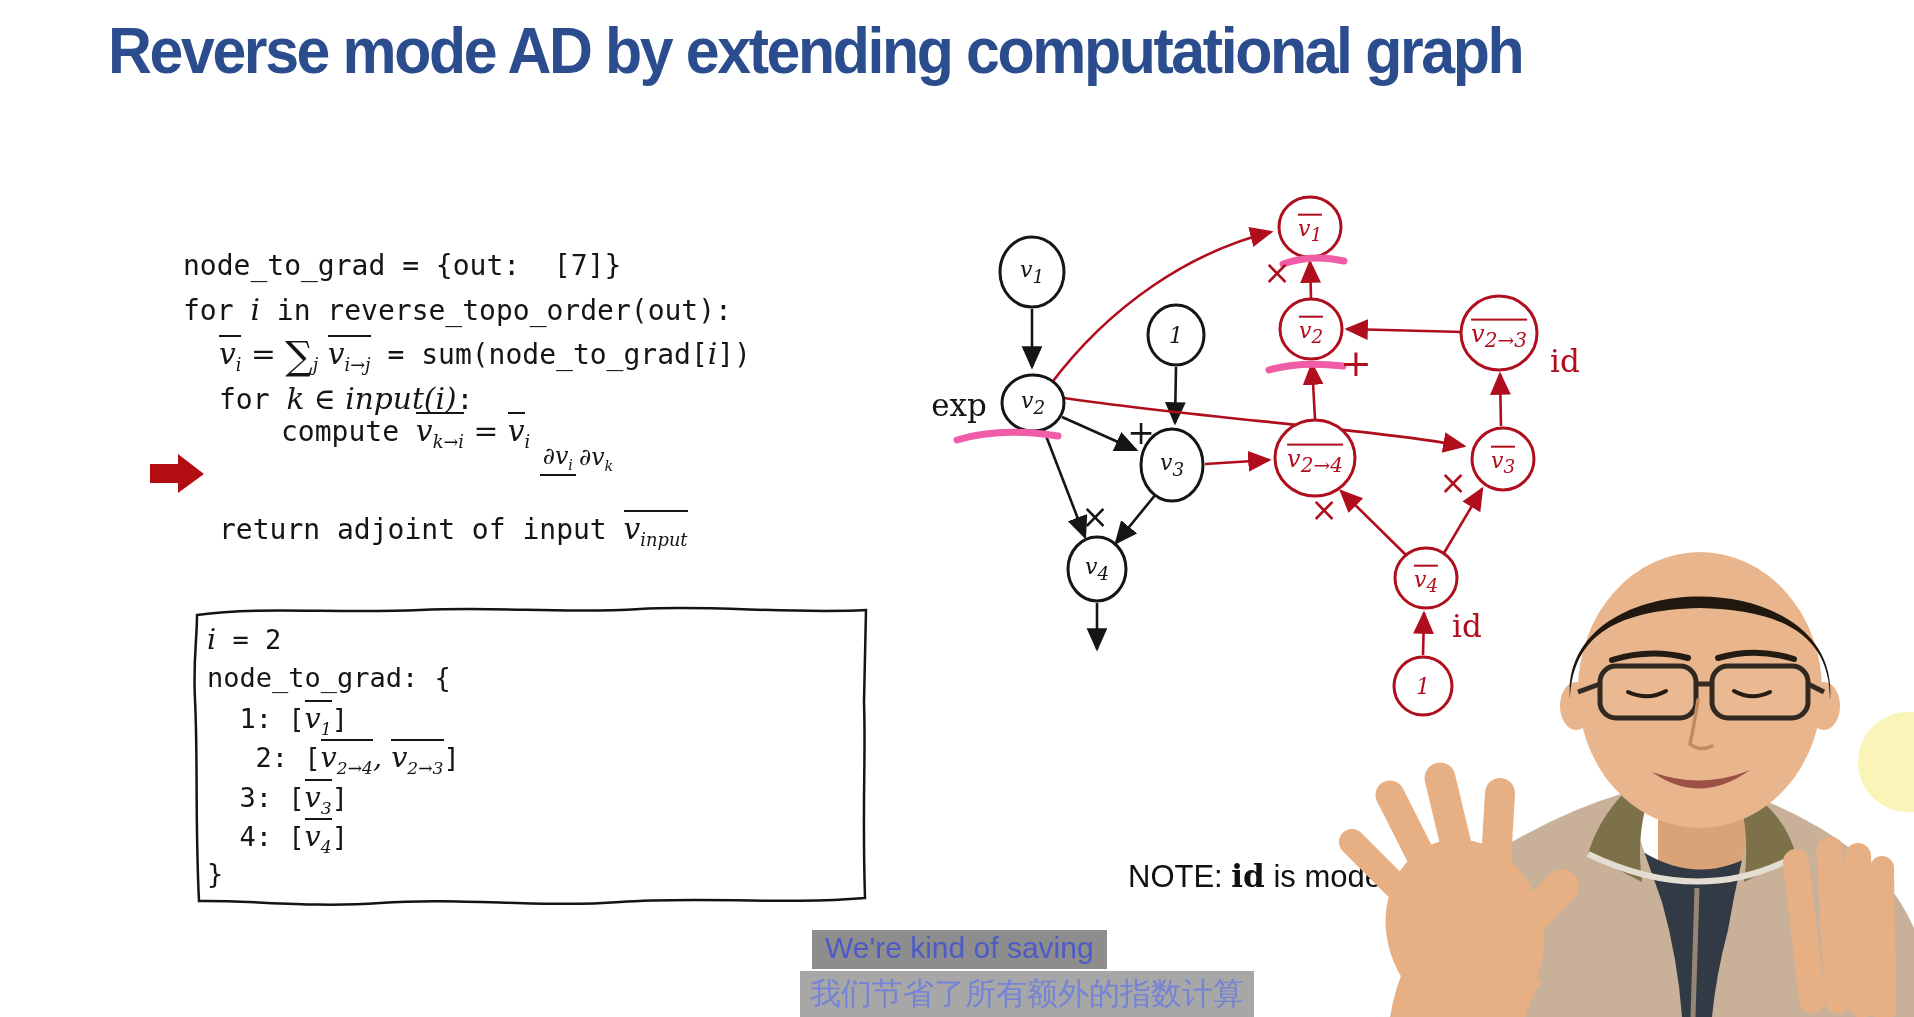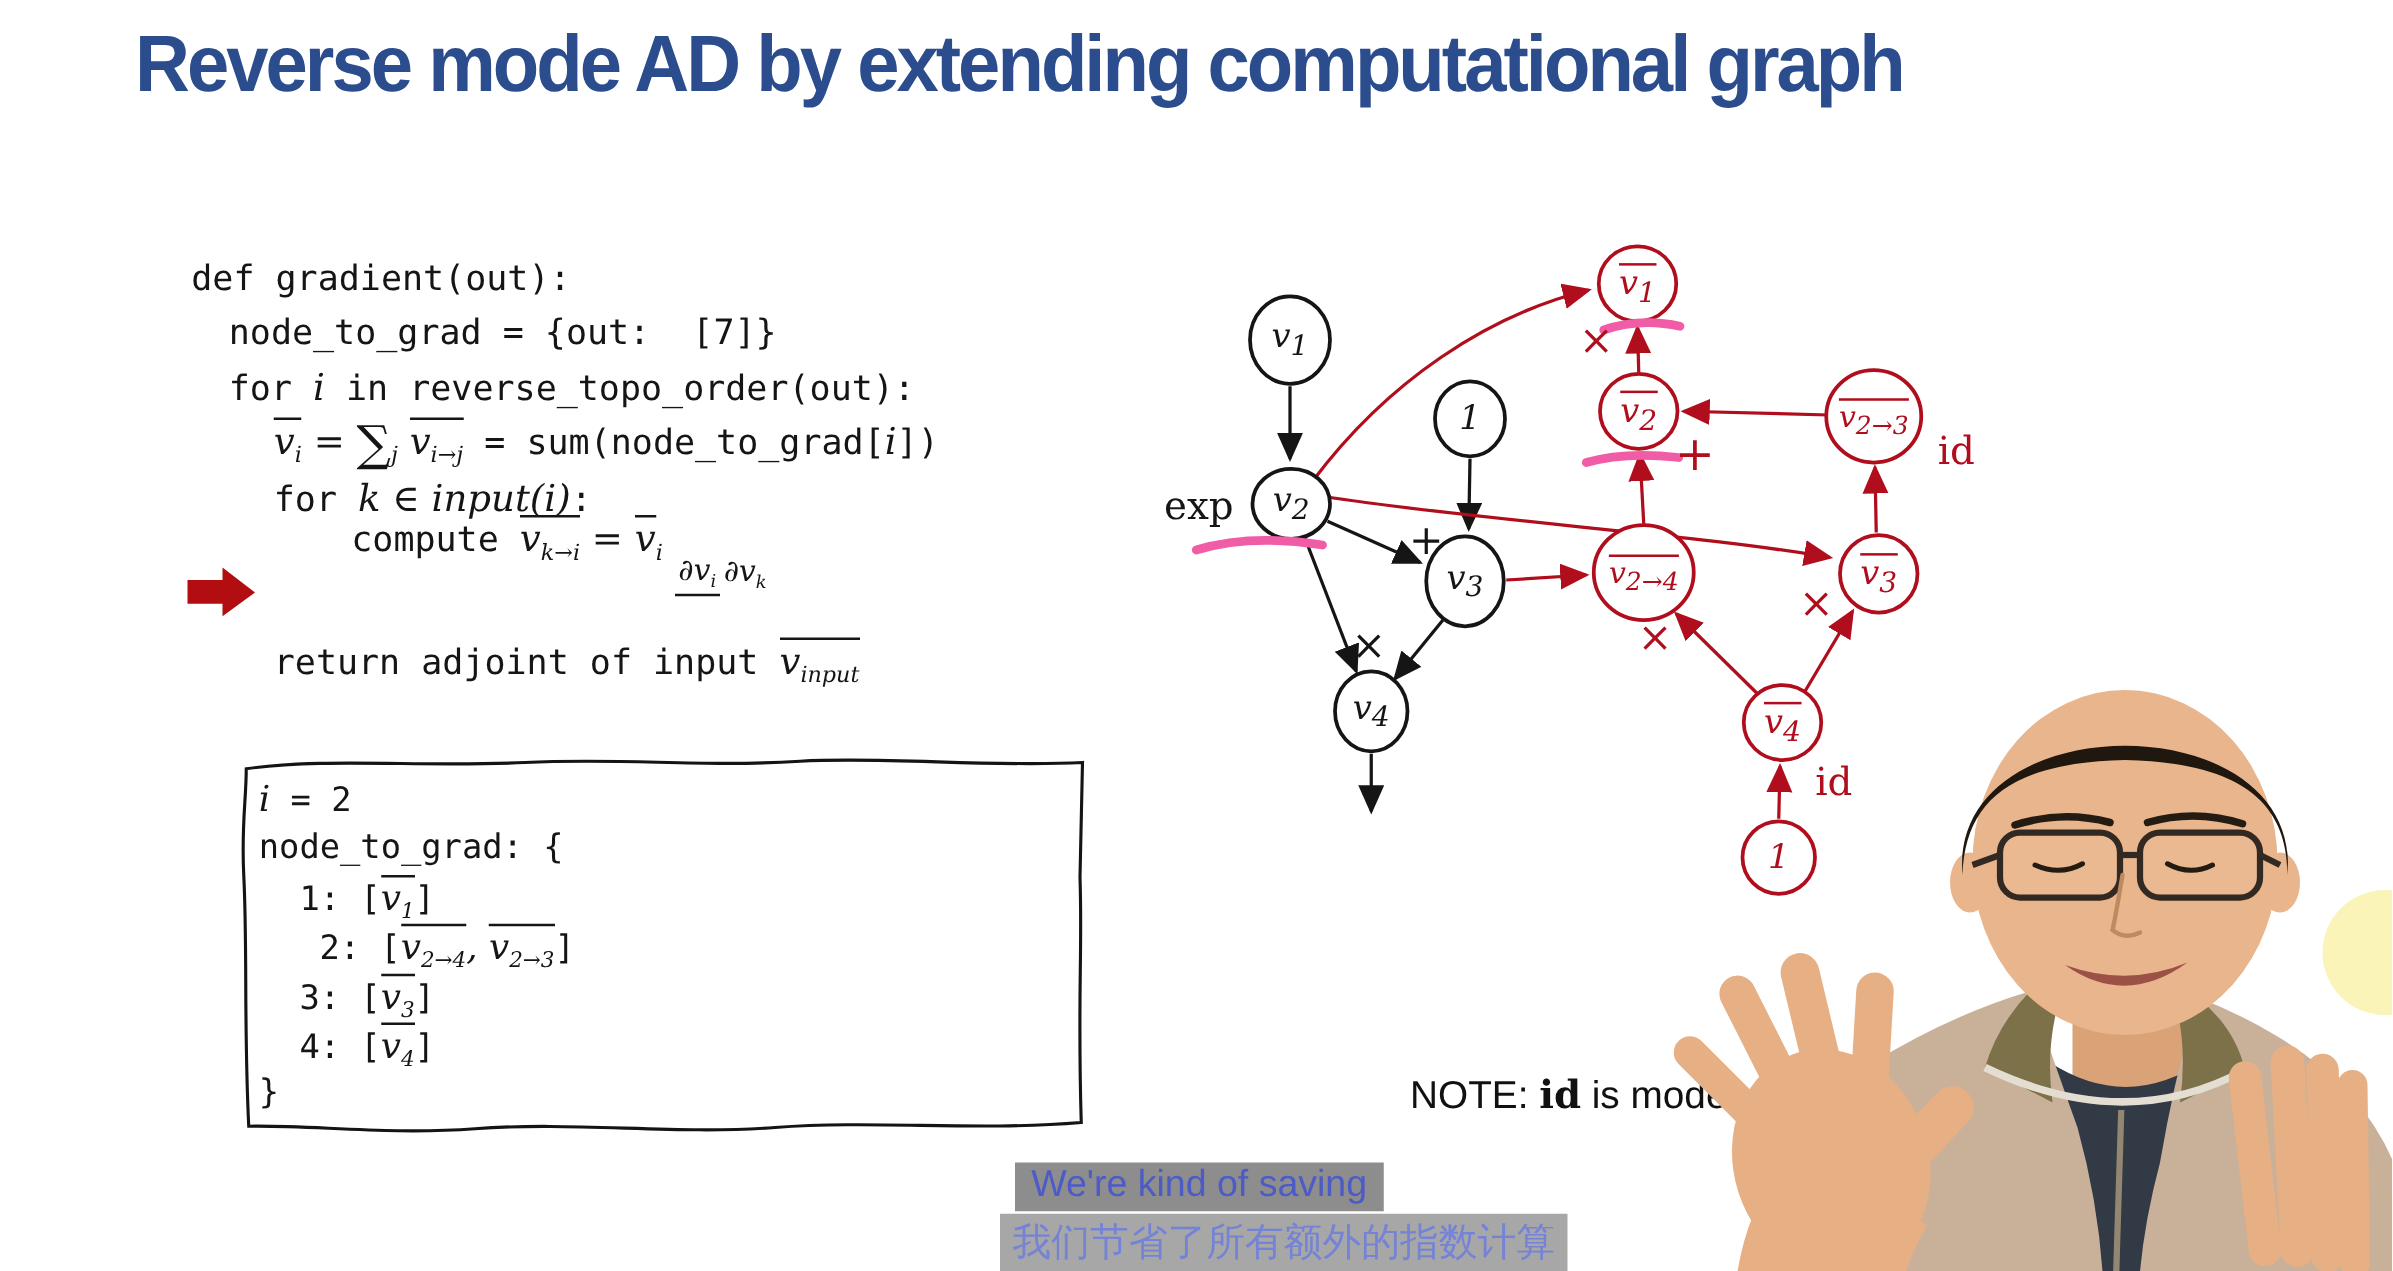--- a/index.html
+++ b/index.html
@@ -21,21 +21,21 @@
   .msum{font-style:normal;font-size:1.3em;vertical-align:-0.12em;}
   .mfrac{display:inline-flex;flex-direction:row;align-items:center;
          vertical-align:-0.95em;font-size:0.8em;line-height:1.15;}
   .mnum{border-bottom:2px solid currentColor;padding:0 3px 1px;}
   .mden{padding:0 3px;}
 
   .boxline{font-size:27px;}
 
   
   .nlab{position:absolute;transform:translate(-50%,-50%);font-family:"DejaVu Serif",serif;
-        font-style:italic;font-size:27px;color:#151515;white-space:nowrap;z-index:4;}
+        font-style:italic;font-size:22px;color:#151515;white-space:nowrap;z-index:4;}
   .nlab.red{color:var(--accent-red,#b00d1d);}
   .nlab.small{font-size:24px;}
   .op{position:absolute;transform:translate(-50%,-50%);font-family:"DejaVu Serif",serif;
       font-size:31px;color:#151515;z-index:4;white-space:nowrap;}
   .op.red{color:var(--accent-red,#b00d1d);}
   .op.sym{font-size:33px;}
 
   svg.layer{position:absolute;left:0;top:0;z-index:2;}
   svg.person{z-index:5;}
 
@@ -52,21 +52,20 @@
           background:var(--subtitle-zh-bg,#a7a7a7);color:var(--subtitle-zh-text,#7583d6);
           font-size:31px;font-family:"DejaVu Sans",sans-serif;}
 </style>
 </head>
 <body>
 
 <div class="slide">
 
   <h1 class="title">Reverse mode AD by extending computational graph</h1>
 
-  <div class="line" style="left:153px;top:205px"><span class="mn">def gradient(out):</span></div>
   <div class="line" style="left:183px;top:248px"><span class="mn">node_to_grad = {out:  [7]}</span></div>
   <div class="line" style="left:183px;top:291px"><span class="mn">for </span><span class="m">i</span><span class="mn"> in reverse_topo_order(out):</span></div>
   <div class="line" style="left:219px;top:332px"><span class="m"><span class="mov">v<sub>i</sub></span> = <span class="msum">∑</span><sub>j</sub> <span class="mov">v<sub>i→j</sub></span></span><span class="mn"> = sum(node_to_grad[</span><span class="m">i</span><span class="mn">])</span></div>
   <div class="line" style="left:219px;top:380px"><span class="mn">for </span><span class="m">k ∈ input(i)</span><span class="mn">:</span></div>
   <div class="line" style="left:281px;top:412px"><span class="mn">compute </span><span class="m"><span class="mov">v<sub>k→i</sub></span> = <span class="mov">v</span><sub>i</sub> <span class="mfrac"><span class="mnum">∂v<sub>i</sub></span><span class="mden">∂v<sub>k</sub></span></span></span></div>
   <div class="line" style="left:219px;top:510px"><span class="mn">return adjoint of input </span><span class="m"><span class="mov">v<sub>input</sub></span></span></div>
 
   <svg class="layer" width="1914" height="1017">
     <polygon points="150,464 178,464 178,454 204,474 178,493 178,483 150,483" style="fill:var(--arrow-red,#b20d10)"></polygon>
   </svg>

